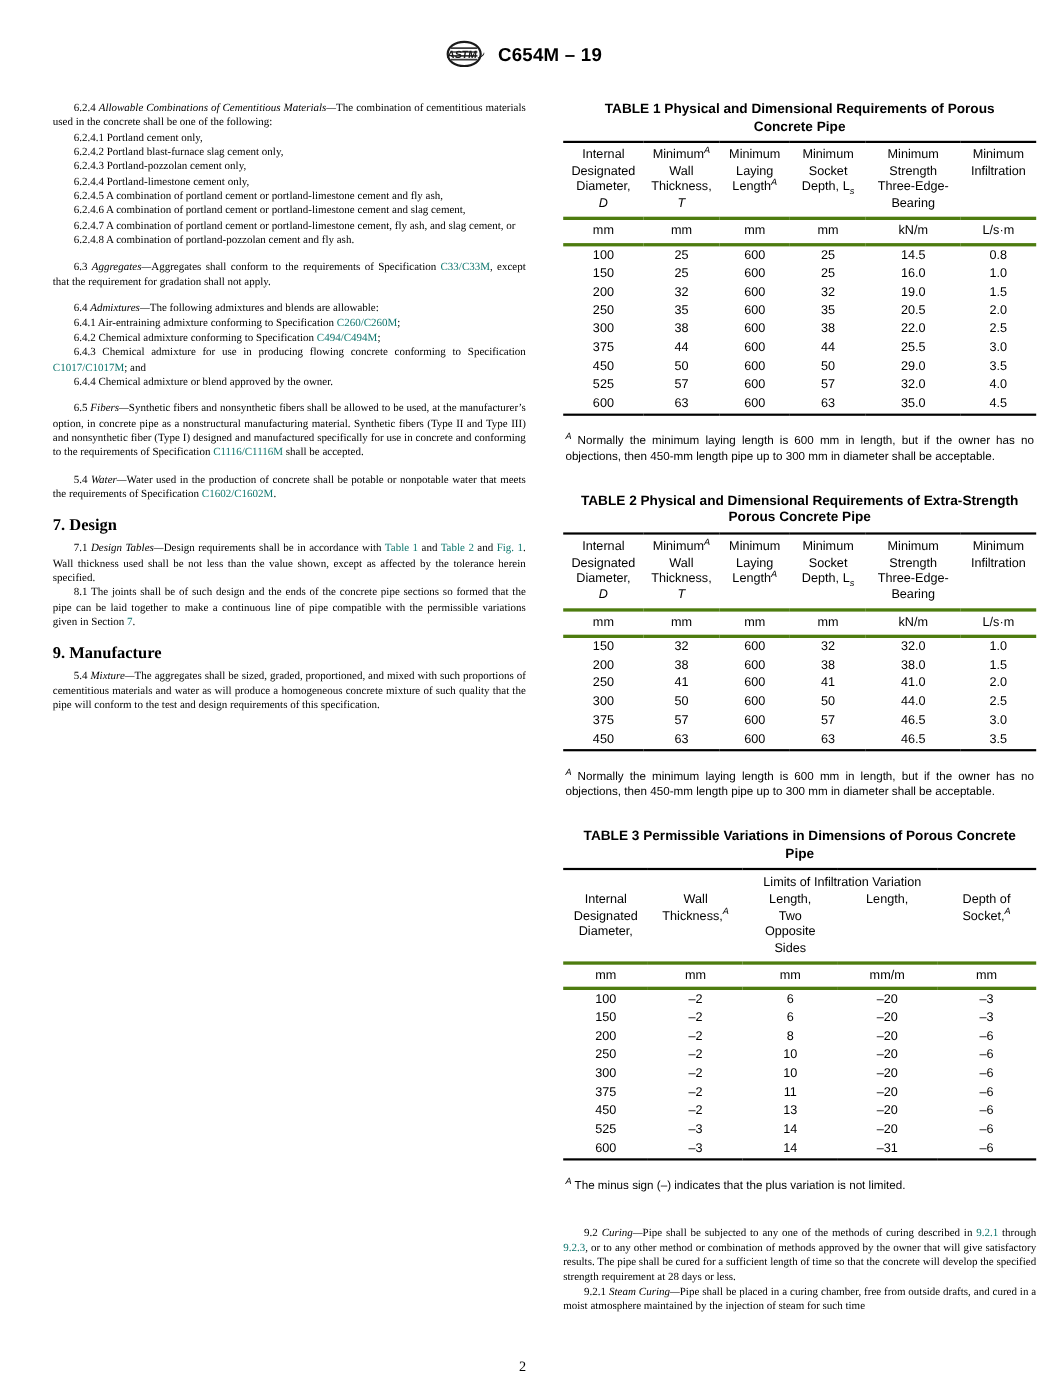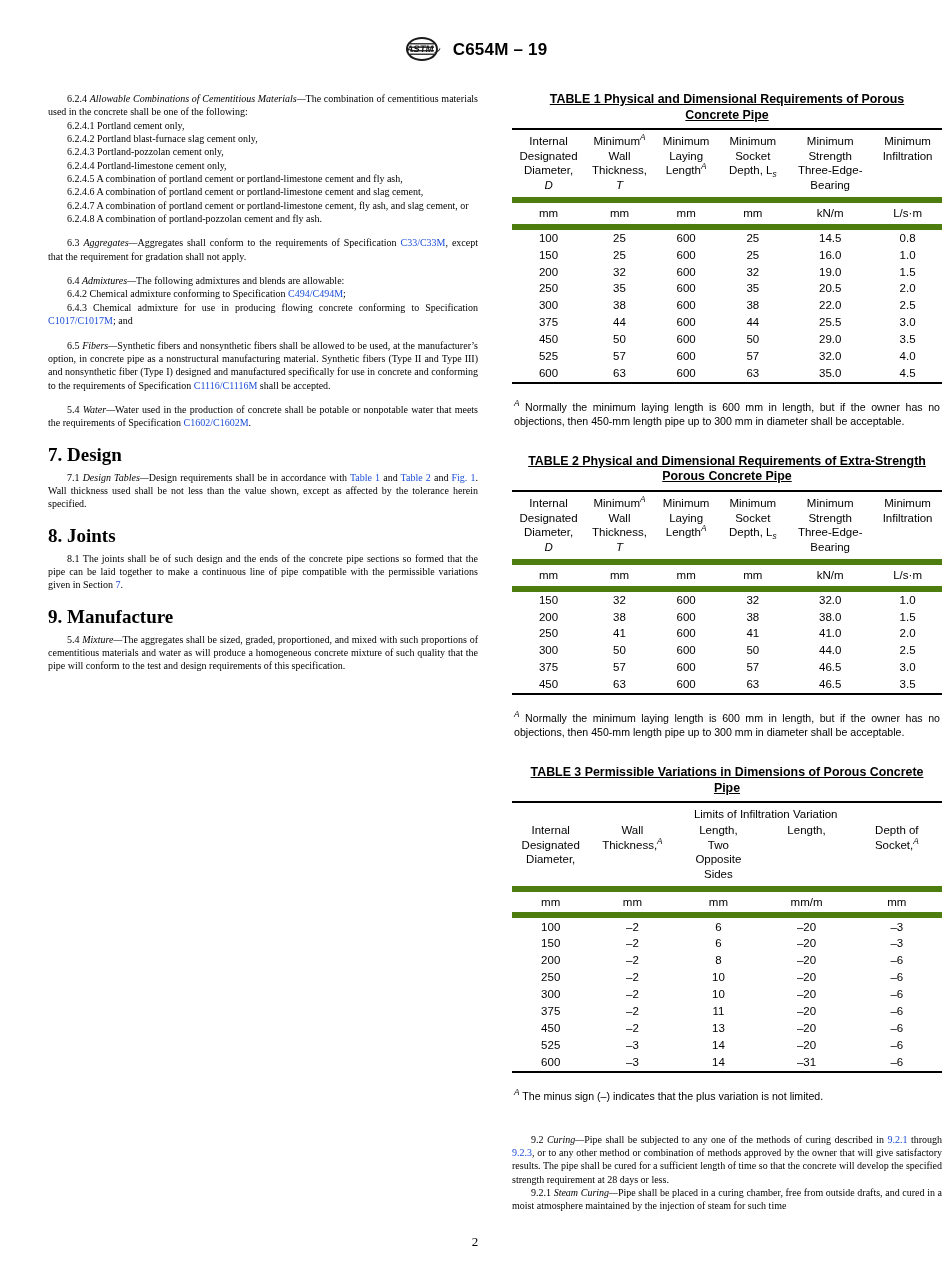--- a/index.html
+++ b/index.html
@@ -50,54 +50,53 @@
     font-size: 10px;
     line-height: 1.335;
     text-align: justify;
     text-justify: inter-word;
     margin: 0;
     hyphens: manual;
   }
   .p.indent { text-indent: 19px; }
   .p.gap-before { margin-top: 11px; }
   .ital { font-style: italic; }
-  .ref { color: #1d4ed8; }
+  .ref { color: #0f766e; }
   .sec-head {
     font-family: "Liberation Serif","DejaVu Serif",serif;
     font-weight: bold;
-    font-size: 19px;
+    font-size: 15px;
     margin: 14px 0 5px 0;
   }
 
   
   .tbl-block { margin-bottom: 4px; }
   .tbl-title {
     font-family: "Liberation Sans","DejaVu Sans",sans-serif;
     font-weight: bold;
     font-size: 12.4px;
     text-align: center;
     line-height: 1.25;
     padding: 0 16px 5px 16px;
-    text-decoration: underline;
   }
   table.astm {
     width: 100%;
     border-collapse: collapse;
     font-family: "Liberation Sans","DejaVu Sans",sans-serif;
     font-size: 11.5px;
     color: #000;
   }
   table.astm th, table.astm td {
     padding: 0;
     text-align: center;
     font-weight: normal;
     line-height: 1.28;
   }
   .thead-top  { border-top: 2.2px solid #000; }
-  .rule-thin  { border-top: 6px solid #4d7c0f; }
+  .rule-thin  { border-top: 3px solid #4d7c0f; }
   .rule-bot   { border-bottom: 2.2px solid #000; }
   table.astm thead th { padding-top: 4px; padding-bottom: 4px; vertical-align: top; }
   table.astm .units td { padding: 3px 0 3px 0; }
   table.astm tbody.body-rows td { padding: 1.1px 0; }
   sup.fn {
     font-size: 8.3px;
     font-style: italic;
     vertical-align: super;
     line-height: 0;
   }
@@ -155,35 +154,36 @@
     <p class="p indent">6.2.4.4  Portland-limestone cement only,</p>
     <p class="p indent">6.2.4.5  A combination of portland cement or portland-limestone cement and fly ash,</p>
     <p class="p indent">6.2.4.6  A combination of portland cement or portland-limestone cement and slag cement,</p>
     <p class="p indent">6.2.4.7  A combination of portland cement or portland-limestone cement, fly ash, and slag cement, or</p>
     <p class="p indent">6.2.4.8  A combination of portland-pozzolan cement and fly ash.</p>
 
     <p class="p indent gap-before"><span>6.3</span> <span class="ital">Aggregates—</span><span>Aggregates shall conform to the requirements of Specification </span><span class="ref">C33/C33M</span><span>, except that the requirement for gradation shall not apply.</span></p>
 
     <p class="p indent gap-before"><span>6.4</span> <span class="ital">Admixtures—</span><span>The following admixtures and blends are allowable:</span></p>
 
+    <p class="p indent"><span>6.4.1  Air-entraining admixture conforming to Specification </span><span class="ref">C260/C260M</span><span>;</span></p>
 
     <p class="p indent"><span>6.4.2  Chemical admixture conforming to Specification </span><span class="ref">C494/C494M</span><span>;</span></p>
 
     <p class="p indent"><span>6.4.3  Chemical admixture for use in producing flowing concrete conforming to Specification </span><span class="ref">C1017/C1017M</span><span>; and</span></p>
 
+    <p class="p indent">6.4.4  Chemical admixture or blend approved by the owner.</p>
 
     <p class="p indent gap-before"><span>6.5</span> <span class="ital">Fibers—</span><span>Synthetic fibers and nonsynthetic fibers shall be allowed to be used, at the manufacturer’s option, in concrete pipe as a nonstructural manufacturing material. Synthetic fibers (Type II and Type III) and nonsynthetic fiber (Type I) designed and manufactured specifically for use in concrete and conforming to the requirements of Specification </span><span class="ref">C1116/C1116M</span><span> shall be accepted.</span></p>
 
     <p class="p indent gap-before"><span>5.4</span> <span class="ital">Water—</span><span>Water used in the production of concrete shall be potable or nonpotable water that meets the requirements of Specification </span><span class="ref">C1602/C1602M</span><span>.</span></p>
 
     <div class="sec-head">7.  Design</div>
 
     <p class="p indent"><span>7.1</span> <span class="ital">Design Tables—</span><span>Design requirements shall be in accordance with </span><span class="ref">Table 1</span><span> and </span><span class="ref">Table 2</span><span> and </span><span class="ref">Fig. 1</span><span>. Wall thickness used shall be not less than the value shown, except as affected by the tolerance herein specified.</span></p>
 
-    <div class="sec-head">8.  Joints</div>
 
     <p class="p indent"><span>8.1  The joints shall be of such design and the ends of the concrete pipe sections so formed that the pipe can be laid together to make a continuous line of pipe compatible with the permissible variations given in Section </span><span class="ref">7</span><span>.</span></p>
 
     <div class="sec-head">9.  Manufacture</div>
 
     <p class="p indent"><span>5.4</span> <span class="ital">Mixture—</span><span>The aggregates shall be sized, graded, proportioned, and mixed with such proportions of cementitious materials and water as will produce a homogeneous concrete mixture of such quality that the pipe will conform to the test and design requirements of this specification.</span></p>
 
   </div>
 
   <div class="col col-right">

